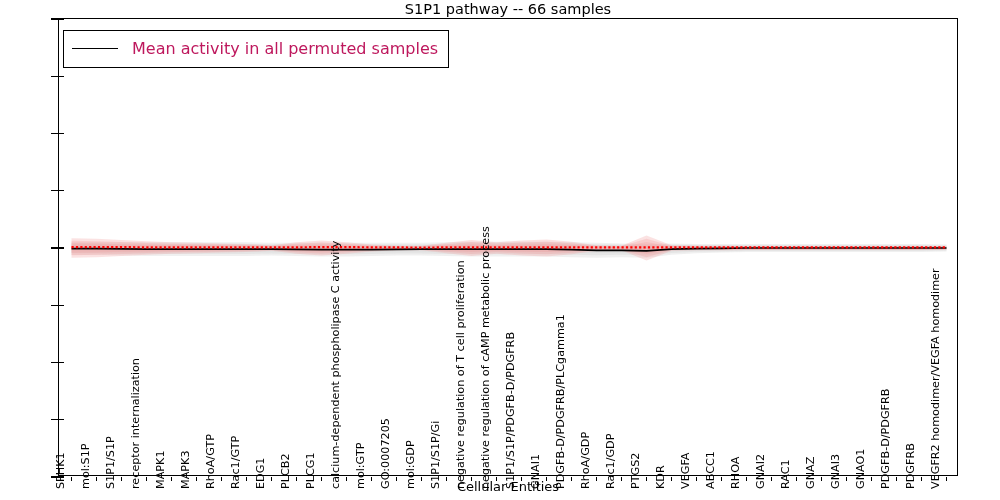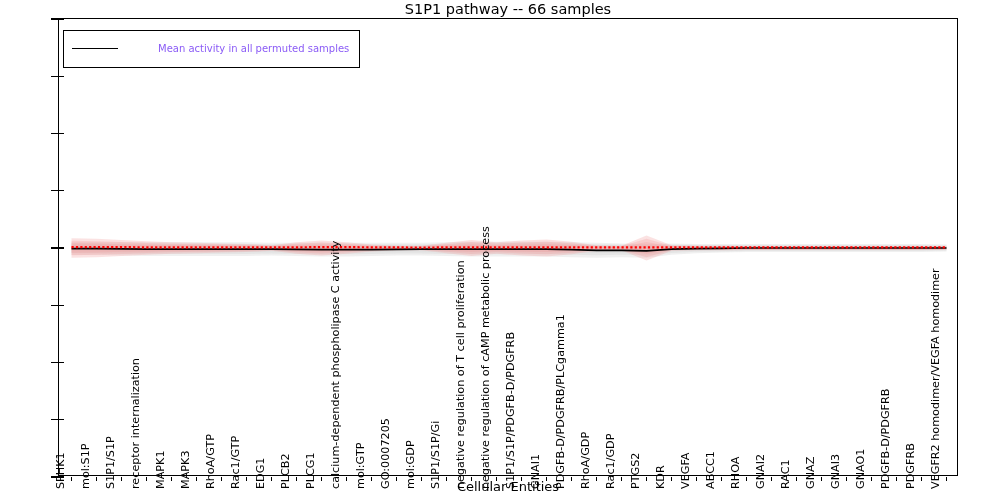--- a/index.html
+++ b/index.html
@@ -39,21 +39,21 @@
   
   .legend{
     position:absolute;left:4px;top:11px;
     border:1.2px solid #000;background:#fff;
     padding:4px 10px 5px 8px;
     z-index:40;
   }
   .legrow{display:flex;align-items:center;height:27px;}
   .legline{width:46px;height:0;border-top:1.6px solid #000;margin-right:14px;flex:none;}
   .legline.red{border-top-color:#ff0000;}
-  .legtxt{font-size:10px;color:#8b5cf6;white-space:nowrap;margin-left:26px;}
+  .legtxt{font-size:16px;color:#be185d;white-space:nowrap;}
 
   
   svg.series{position:absolute;left:0;top:0;width:900px;height:458px;display:block;}
 </style>
 </head>
 <body>
 
 <div id="fig">
 
   <div class="title">S1P1 pathway -- 66 samples</div>

